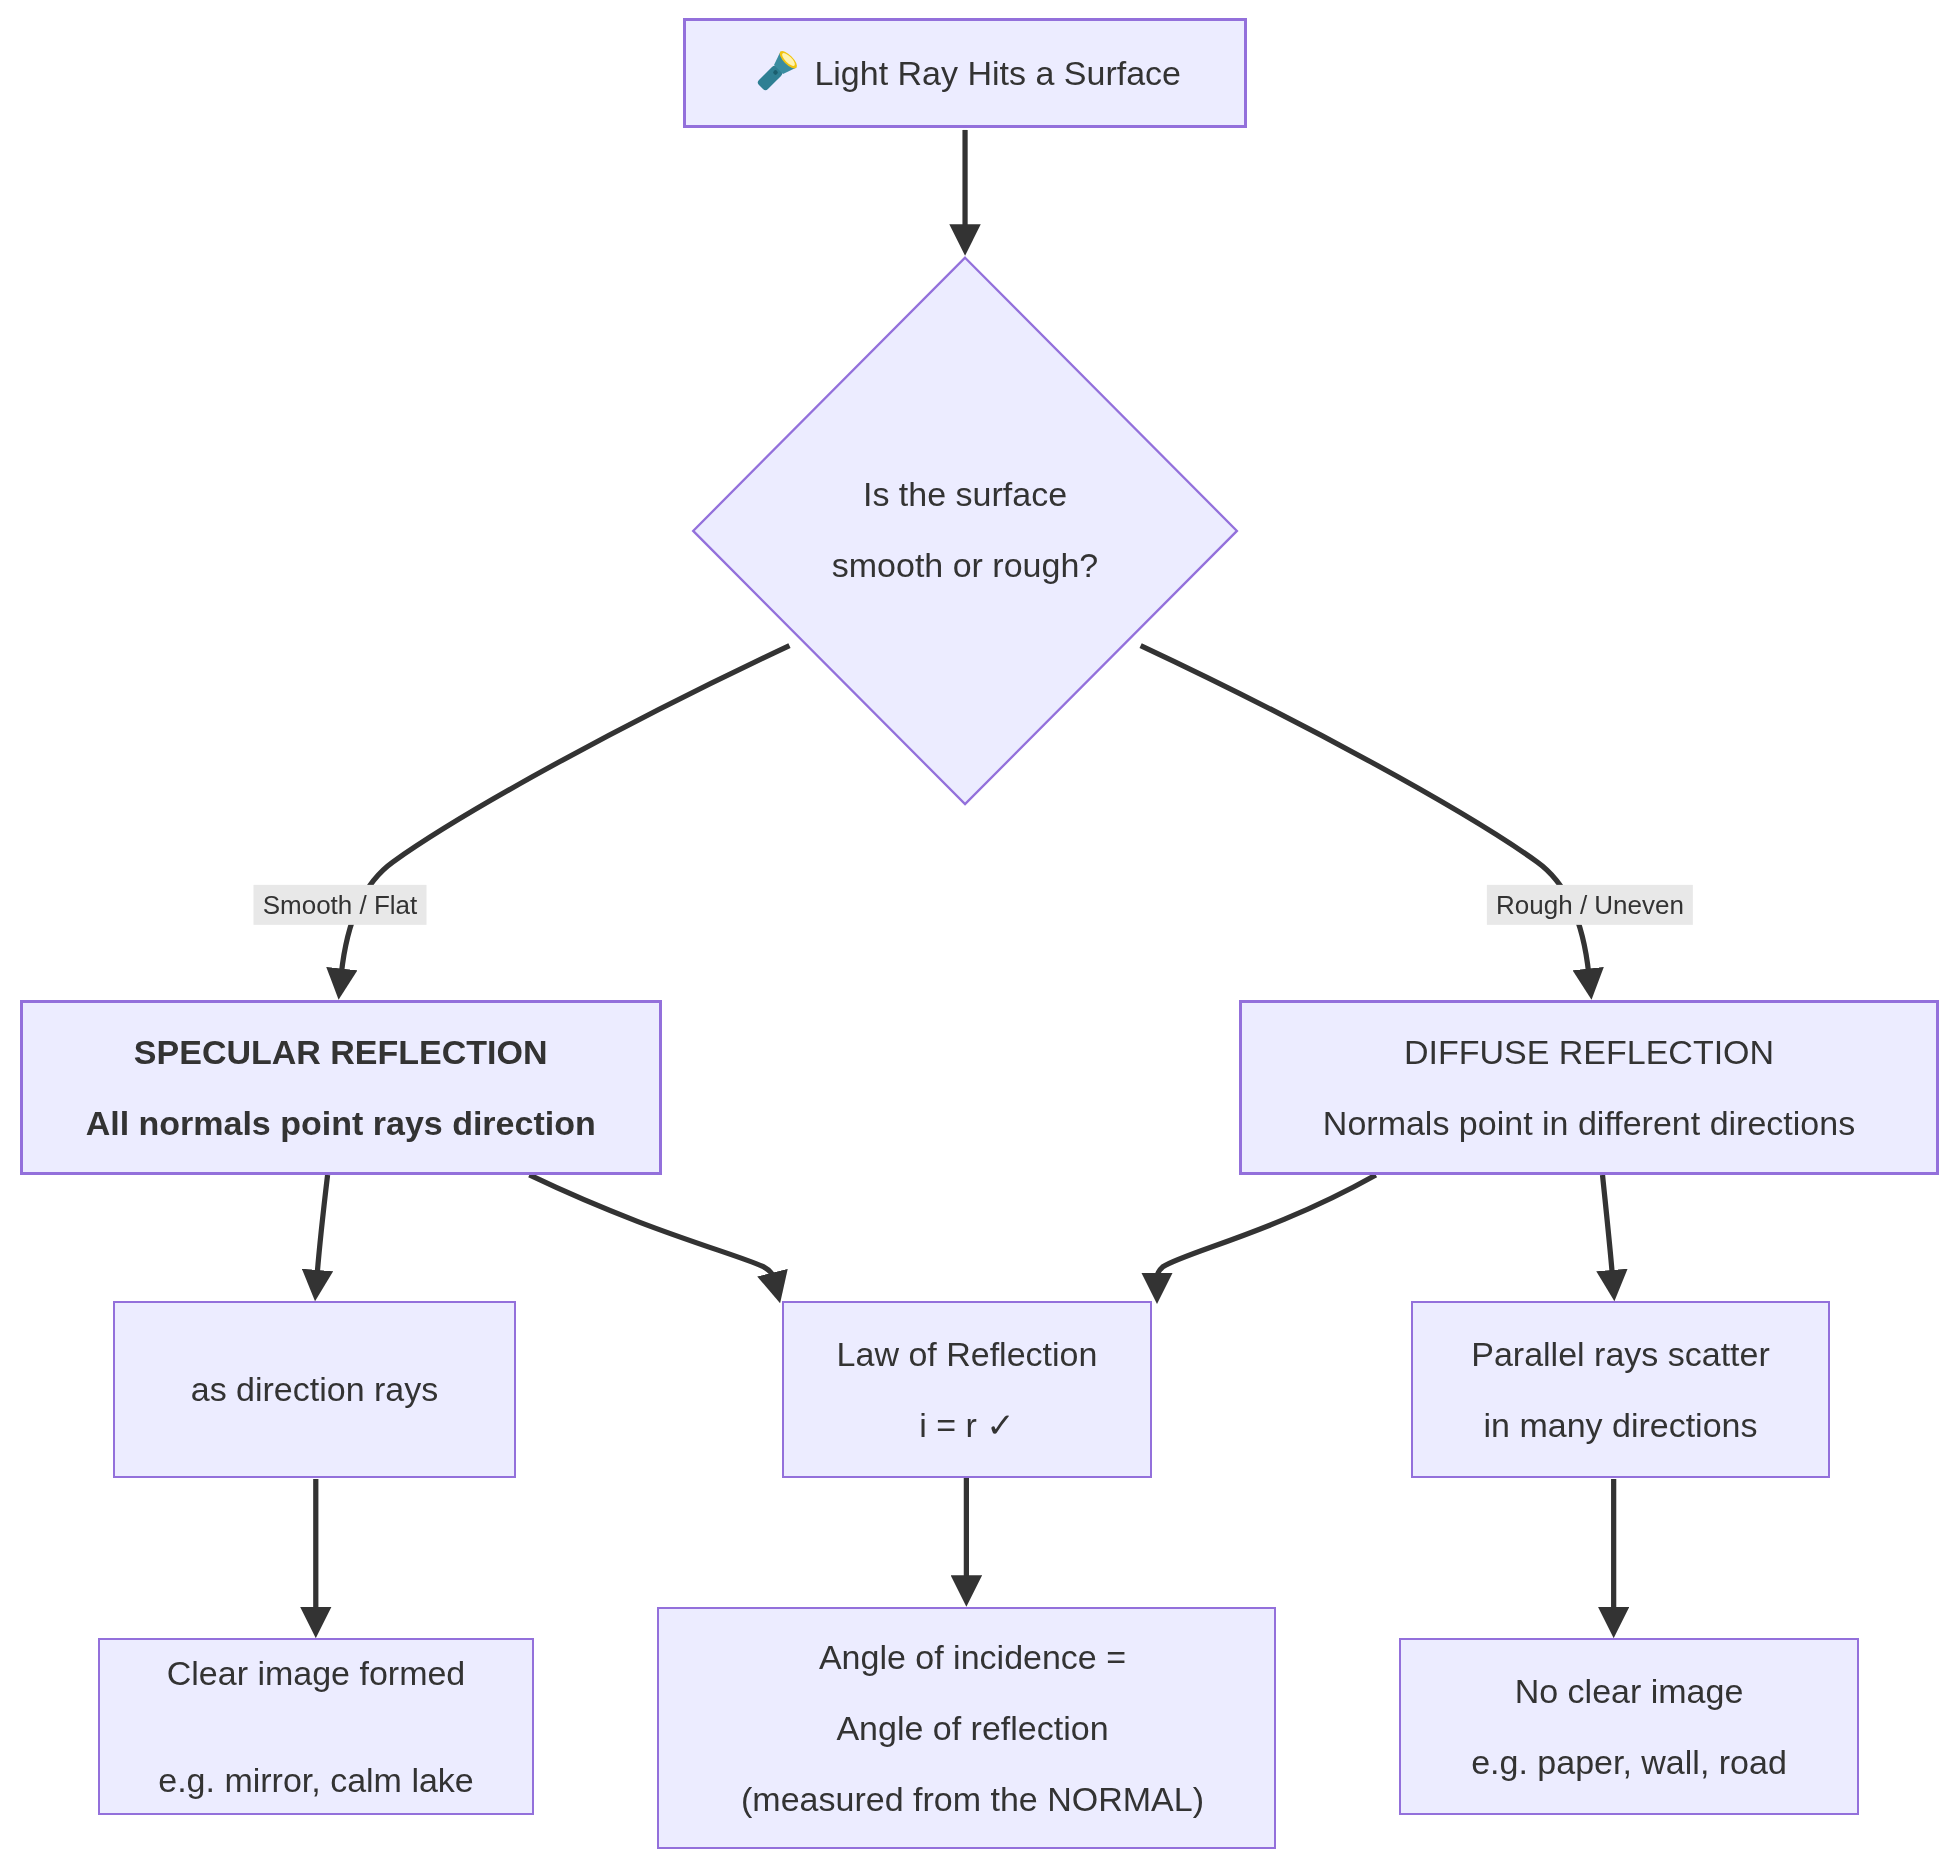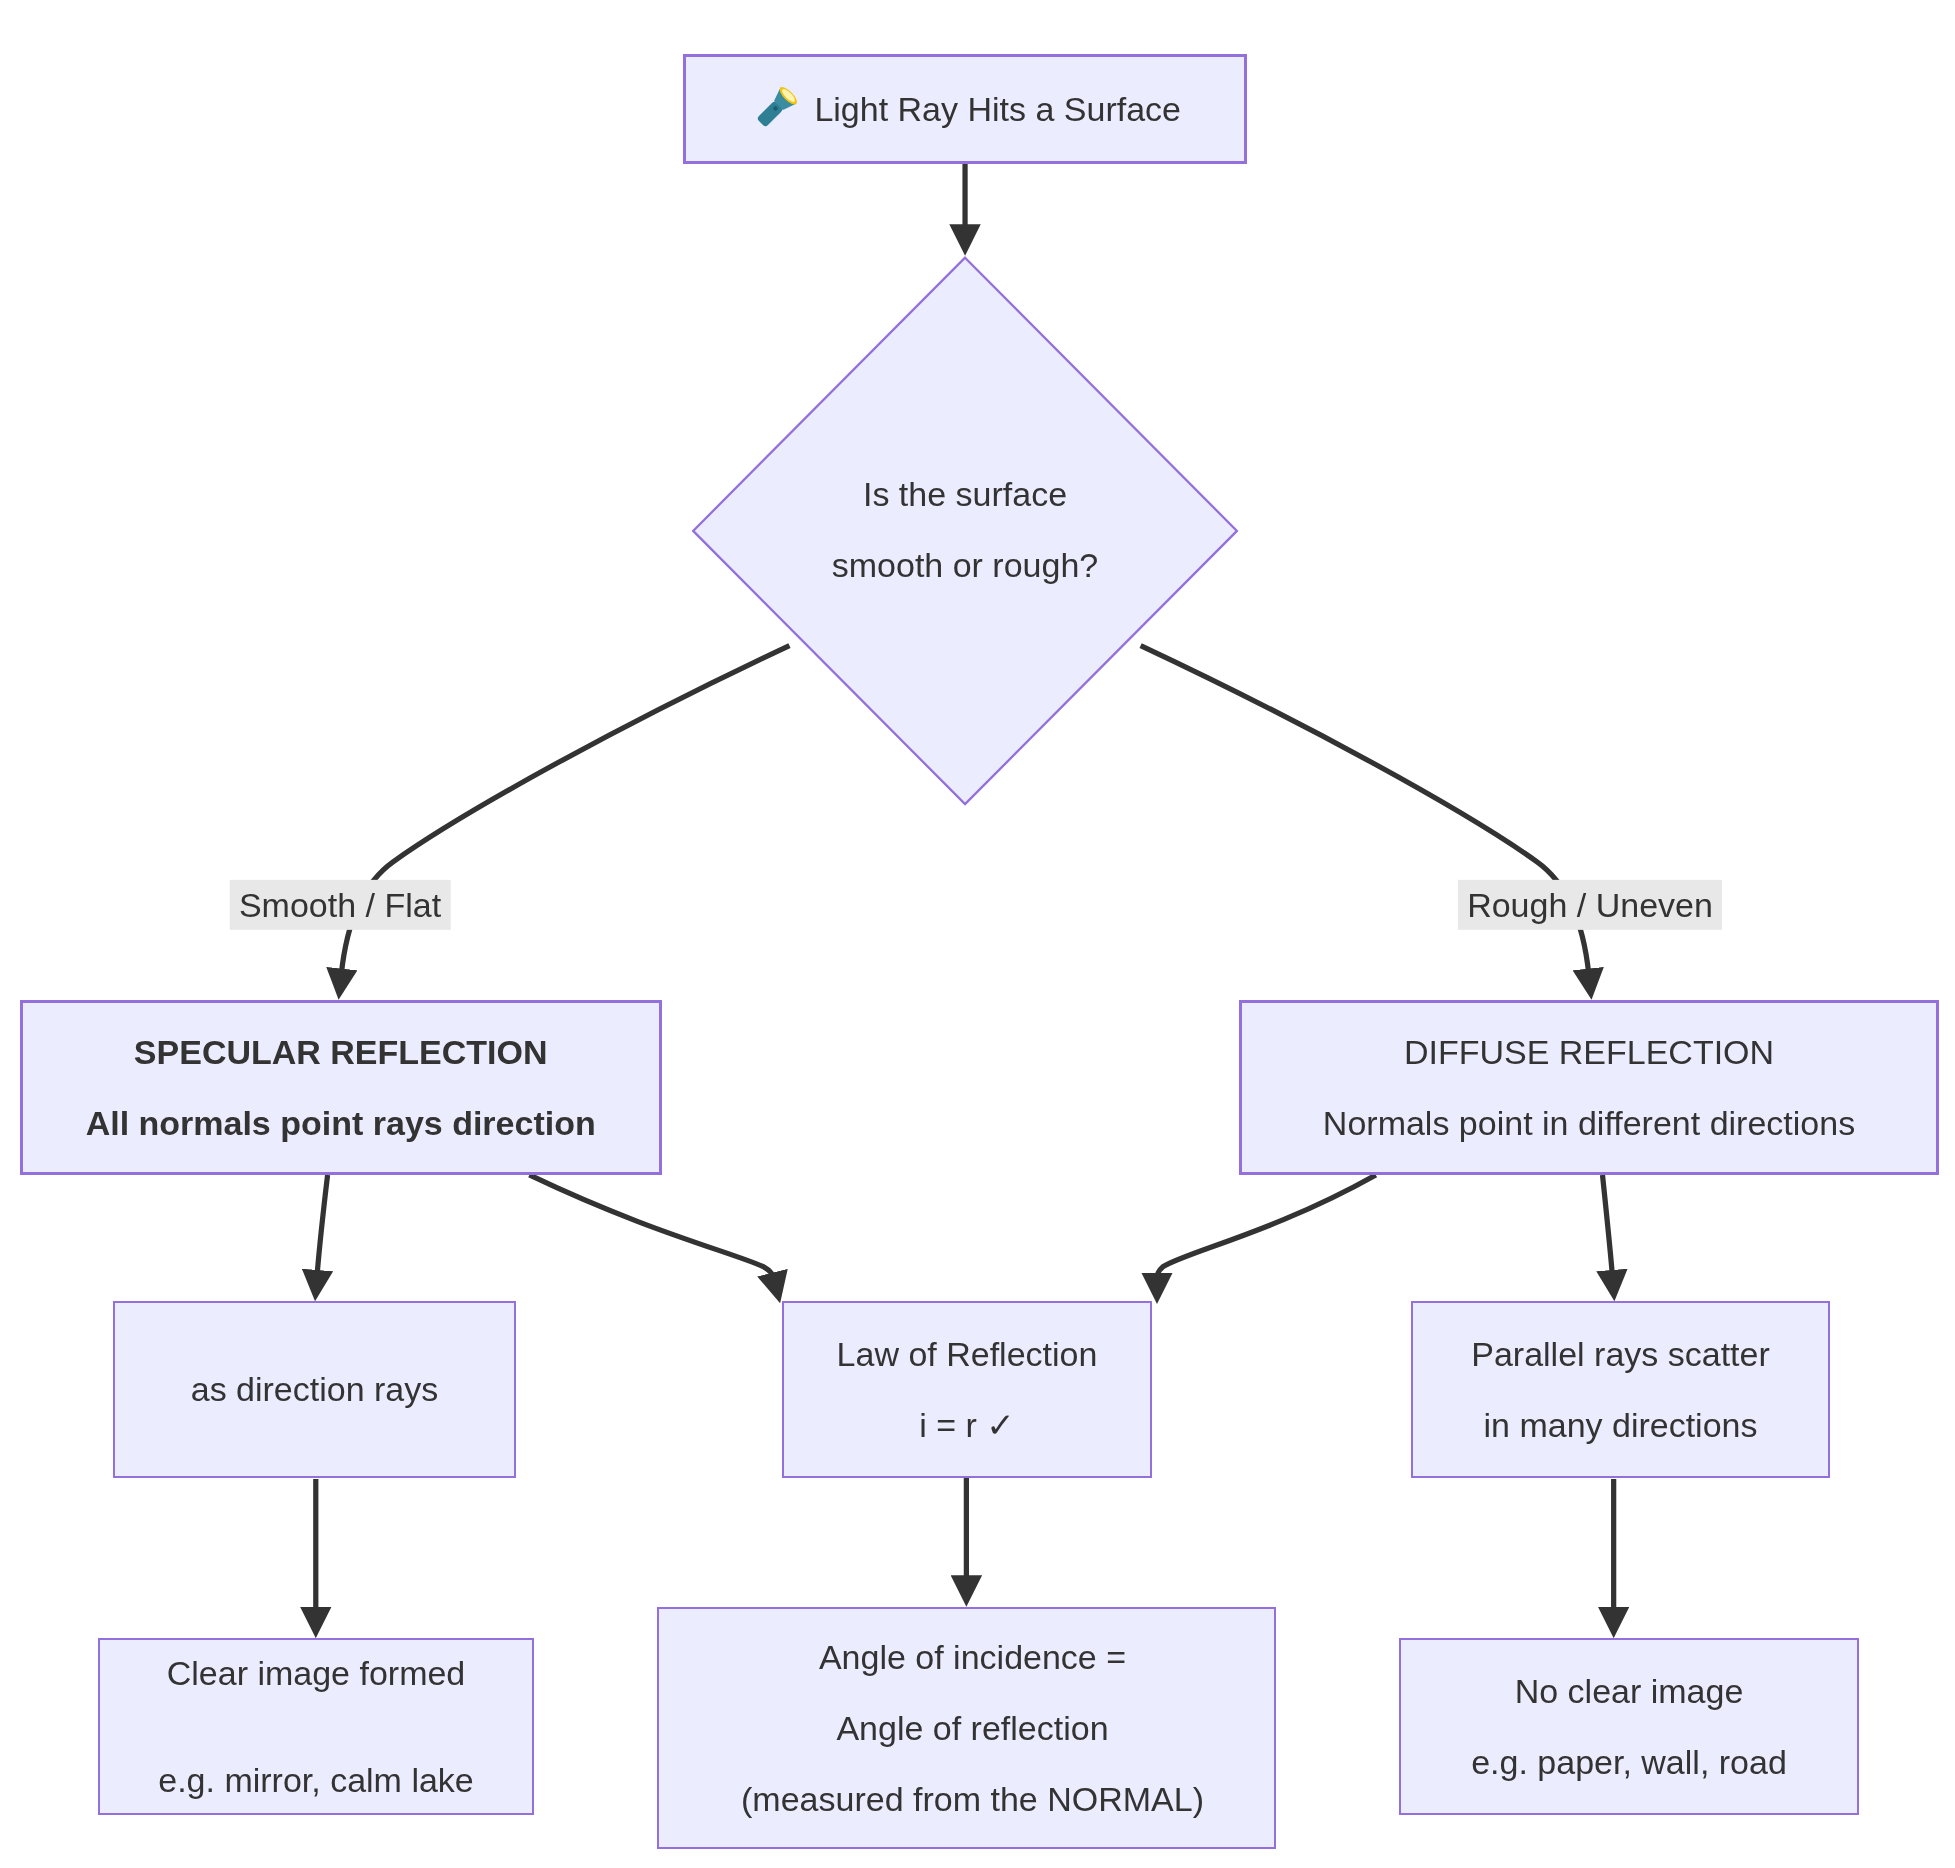--- a/index.html
+++ b/index.html
@@ -32,21 +32,21 @@
   .diamond-label{
     position:absolute;left:703px;top:459px;width:524px;height:144px;
     display:flex;flex-direction:column;align-items:center;justify-content:flex-start;
     text-align:center;font-size:34px;color:#333333;background:transparent;
   }
   .edge-label{
     position:absolute;
     transform:translate(-50%,-50%);
     background:#e8e8e8;
     color:#333333;
-    font-size:34px;
+    font-size:26px;
     line-height:1.25;
     padding:3.9px 9.2px;
     white-space:nowrap;
   }
 </style>
 </head>
 <body>
 
 <div id="canvas">
 
@@ -73,21 +73,21 @@
 
     <path class="edge" d="M 2446 1793 C 2452 1852 2458 1908 2461 1946" marker-end="url(#arrow)"></path>
 
     <path class="edge" d="M 482 2257 L 482 2460" marker-end="url(#arrow)"></path>
 
     <path class="edge" d="M 1475 2255 L 1475 2412" marker-end="url(#arrow)"></path>
 
     <path class="edge" d="M 2463 2257 L 2463 2460" marker-end="url(#arrow)"></path>
   </svg>
 
-  <div class="node thick title-row" style="left:683px;top:18.3px;width:564px;height:110px;margin-top:36px;">
+  <div class="node thick title-row" style="left:683px;top:18.3px;width:564px;height:110px;">
     <svg class="flash-icon" viewBox="0 0 72 72">
       <g transform="rotate(45 36 36)">
         <rect x="27" y="27" width="18" height="36" rx="5" fill="#2E7F93"></rect>
         <path d="M20 8 L52 8 L45 28 L27 28 Z" fill="#3A8CA0"></path>
         <ellipse cx="36" cy="8.5" rx="16" ry="6.5" fill="#F1C40F"></ellipse>
         <ellipse cx="36" cy="8" rx="12" ry="4.5" fill="#FFF3B0"></ellipse>
         <circle cx="36" cy="34" r="3.2" fill="#1B5E6E"></circle>
       </g>
     </svg>
     <span class="ln">Light Ray Hits a Surface</span>

